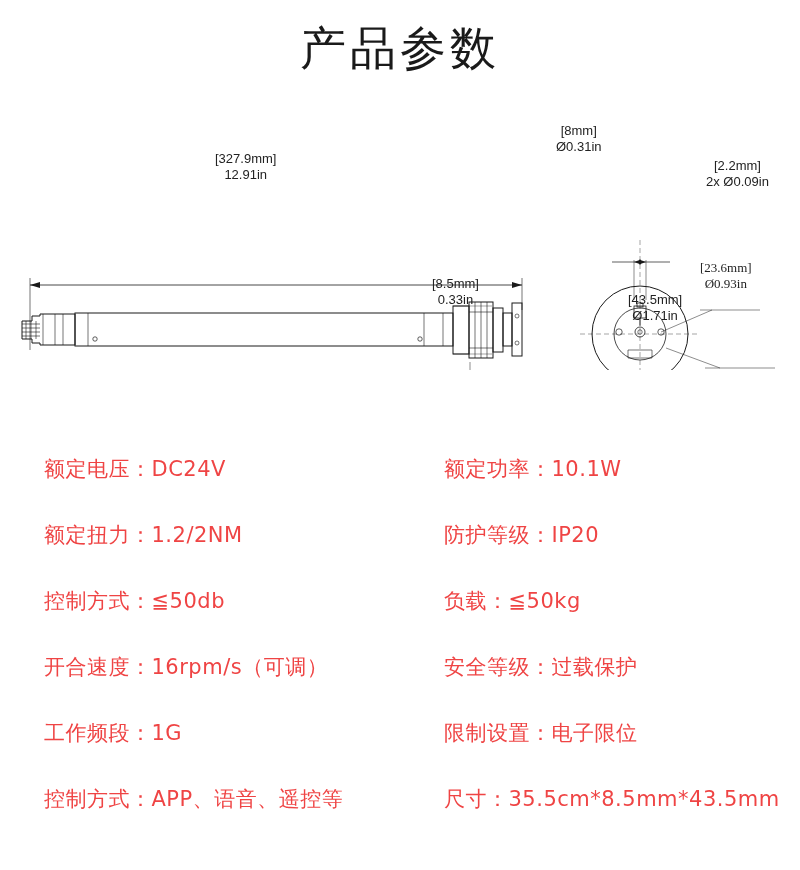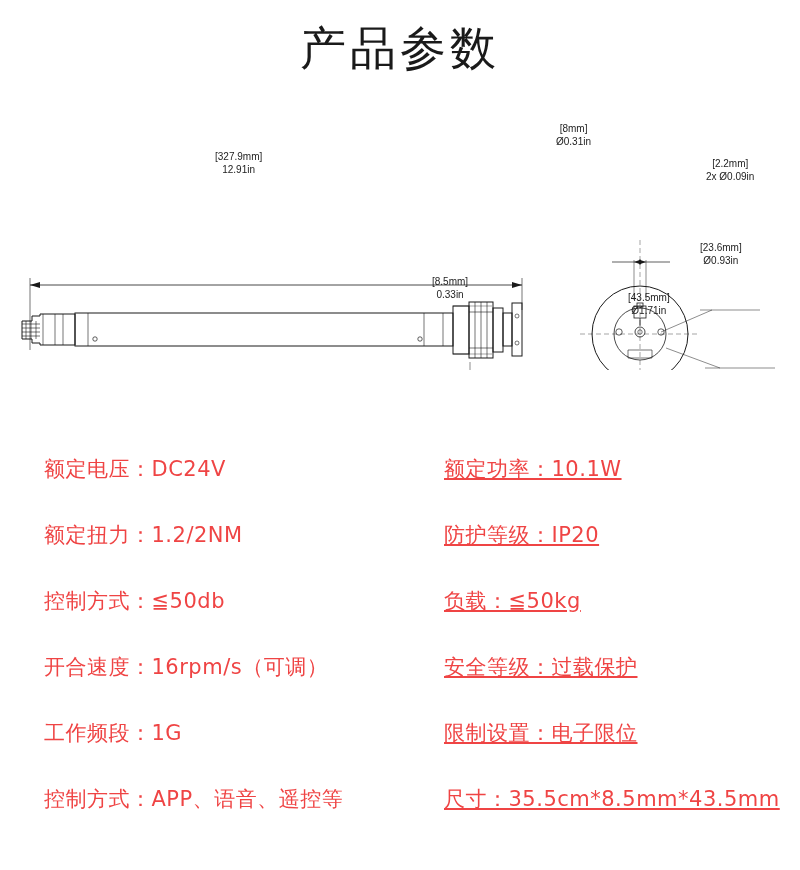--- a/index.html
+++ b/index.html
@@ -35,21 +35,21 @@
   }
   .drawing {
     position: absolute;
     top: 100px;
     left: 0;
     width: 800px;
     height: 270px;
   }
   .dim-label {
     position: absolute;
-    font-size: 10px;
+    font-size: 13px;
     font-family: "Liberation Sans", sans-serif;
     color: #222;
     line-height: 1.25;
     white-space: nowrap;
     text-align: center;
   }
   .specs {
     position: absolute;
     top: 455px;
     left: 0;
@@ -62,21 +62,21 @@
   }
   .spec-cell {
     position: absolute;
     font-size: 21px;
     font-family: "DejaVu Sans", sans-serif;
     color: #ef4444;
     white-space: nowrap;
     letter-spacing: 0.5px;
   }
   .spec-cell.left { left: 44px; }
-  .spec-cell.right { left: 444px; text-decoration: underline; }
+  .spec-cell.right { left: 444px; }
   svg { display: block; }
 </style>
 </head>
 <body>
 
 <div id="page">
 
   <div class="title">产品参数</div>
 
   <div class="drawing">
@@ -181,21 +181,21 @@
     <div class="dim-label" style="left:556px; top:23px;">
       <span>[8mm]</span><br>
       <span>Ø0.31in</span>
     </div>
 
     <div class="dim-label" style="left:706px; top:58px;">
       <span>[2.2mm]</span><br>
       <span>2x Ø0.09in</span>
     </div>
 
-    <div class="dim-label" style="left:700px; top:142px;">
+    <div class="dim-label" style="left:700px; top:160px;font-family:Liberation Serif, serif;">
       <span>[23.6mm]</span><br>
       <span>Ø0.93in</span>
     </div>
 
     <div class="dim-label" style="left:608px; top:192px;margin-left:20px;">
       <span>[43.5mm]</span><br>
       <span>Ø1.71in</span>
     </div>
   </div>
 

